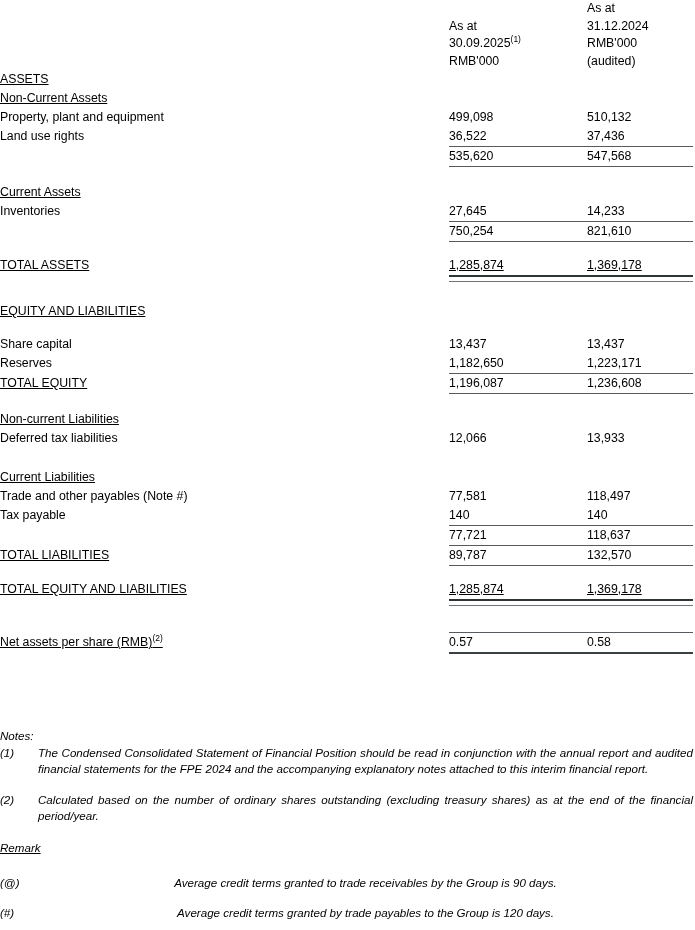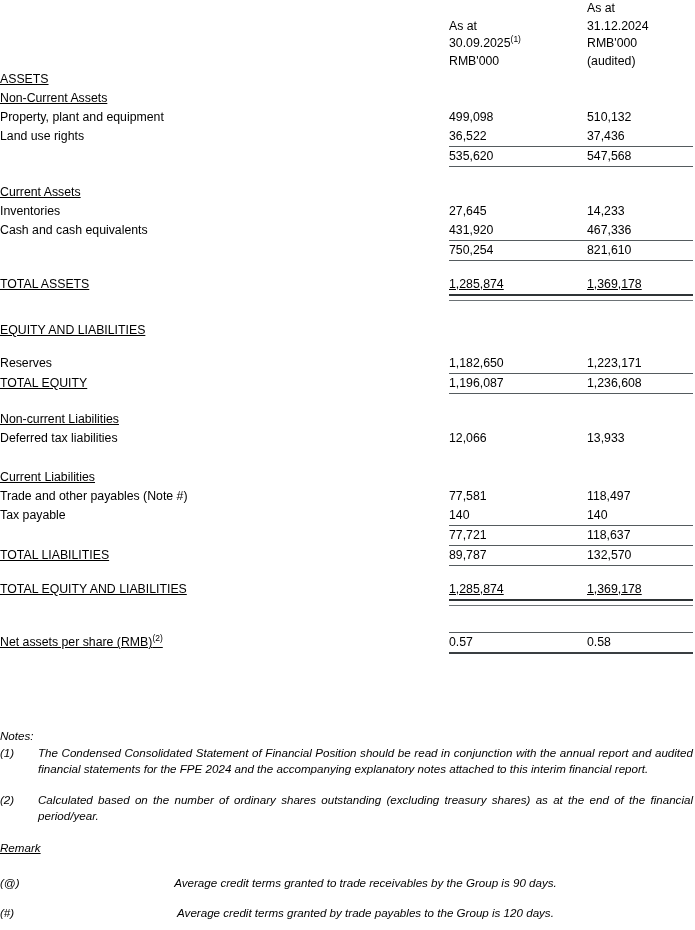--- a/index.html
+++ b/index.html
@@ -220,26 +220,20 @@
       </tr>
 
       <tr class="row">
         <td class="lbl-ind">Inventories</td>
         <td class="num">27,645</td>
         <td></td>
         <td class="num">14,233</td>
       </tr>
 
 
-      <tr class="row">
-        <td class="lbl-ind">Cash and cash equivalents</td>
-        <td class="num">431,920</td>
-        <td></td>
-        <td class="num">467,336</td>
-      </tr>
 
       <tr class="rule-row">
         <td></td>
         <td class="rule" colspan="3">
             <span class="bar"></span>
           </td>
       </tr>
 
       <tr class="row">
         <td></td>
@@ -282,20 +276,26 @@
         <td class="num"></td>
           <td></td>
           <td class="num"></td>
       </tr>
 
       <tr class="spacer-14">
           <td colspan="4"></td>
         </tr>
 
 
+      <tr class="row">
+        <td class="lbl-ind">Share capital</td>
+        <td class="num">13,437</td>
+        <td></td>
+        <td class="num">13,437</td>
+      </tr>
 
       <tr class="row">
         <td class="lbl-ind">Reserves</td>
         <td class="num">1,182,650</td>
         <td></td>
         <td class="num">1,223,171</td>
       </tr>
 
       <tr class="rule-row">
         <td></td>

